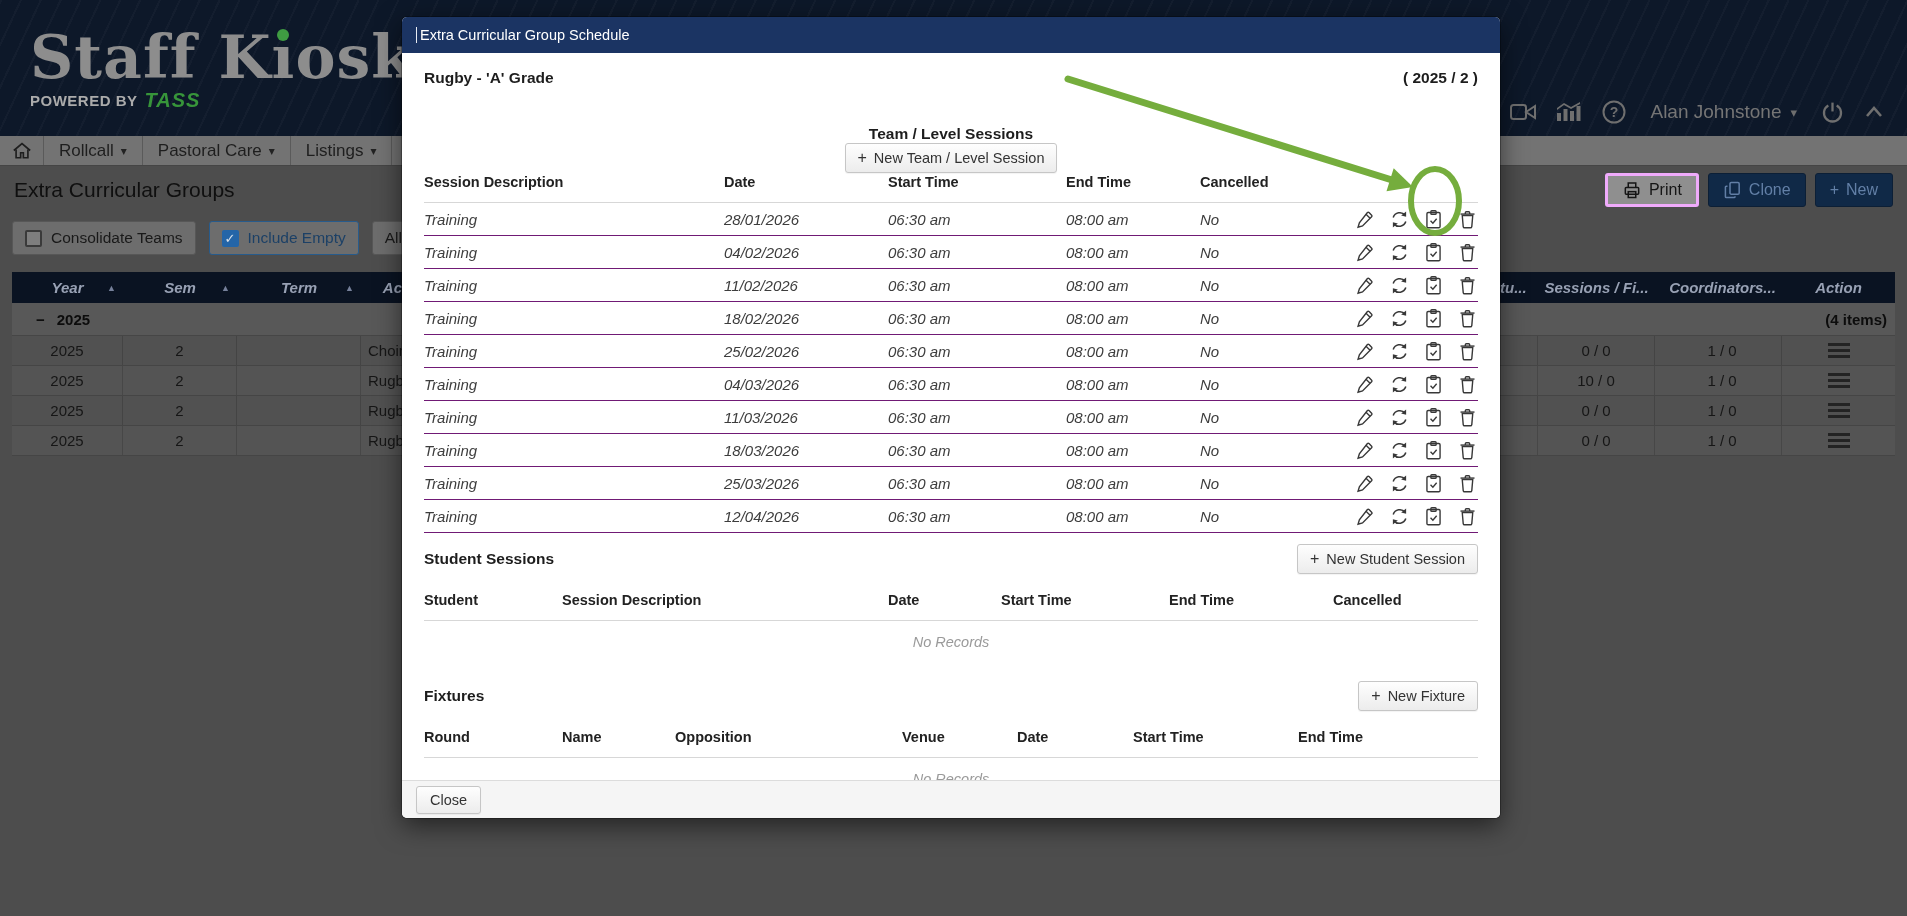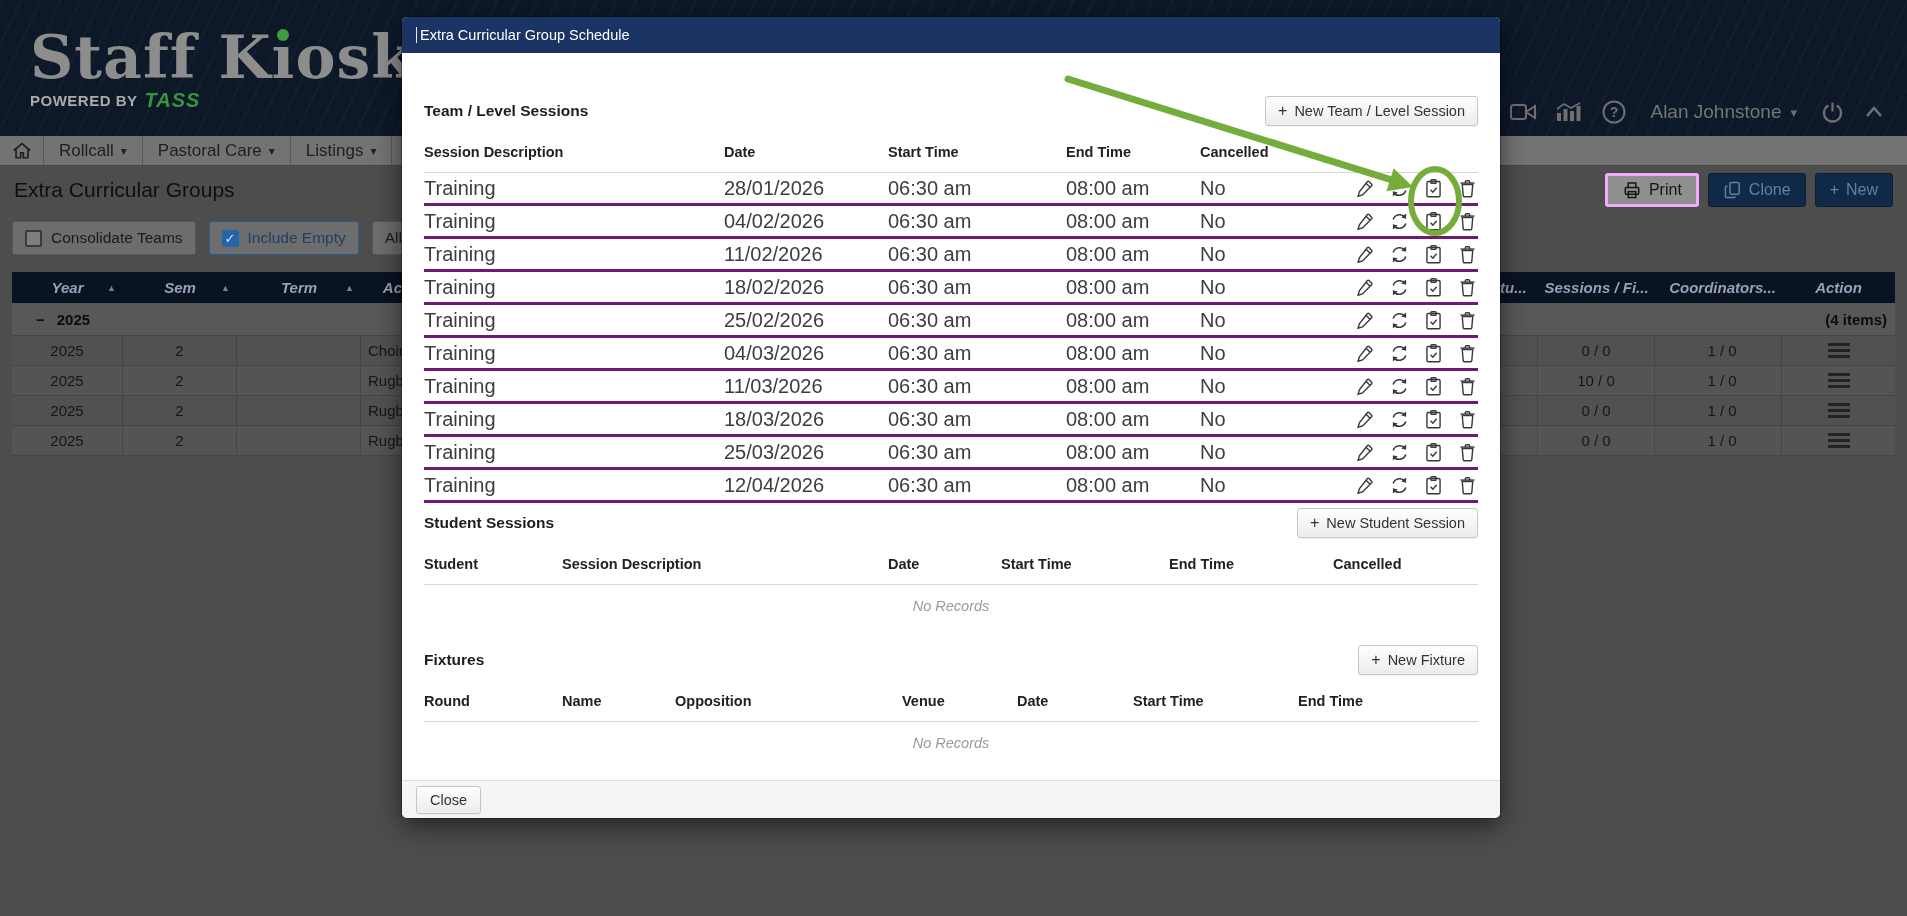--- a/index.html
+++ b/index.html
@@ -110,35 +110,35 @@
     height:36px; background:#1b3463; border-radius:5px 5px 0 0;
     display:flex; align-items:center; padding:0 14px; gap:3px;
     color:#fff; font-size:14.5px;
   }
   .title-cursor { width:1px; height:16px; background:#e8ecf4; }
   .modal-body { padding:14px 22px 0; position:relative; }
 
   .group-line { display:flex; justify-content:space-between; margin-top:2px; height:20px;
                 font-size:15.5px; font-weight:bold; color:#1d1d1d; }
   .section-head { display:flex; justify-content:space-between; align-items:center; height:31px; }
-  .mt-team { margin-top:28px; } .mt-student { margin-top:4px;gap:16px; } .mt-fixtures { margin-top:16px; }
+  .mt-team { margin-top:36px;flex-direction:column; } .mt-student { margin-top:10px;gap:16px; } .mt-fixtures { margin-top:16px; }
   .section-title { font-size:15.5px; font-weight:bold; color:#1d1d1d; }
 
   .btn {
     border:1px solid #c6c6c6; border-radius:3px; background:linear-gradient(#fefefe,#ececec);
     color:#333; font-size:14.5px; padding:6px 12px; display:inline-flex; align-items:center; gap:7px;
     box-shadow:0 1px 1px rgba(0,0,0,.05);
   }
   .btn .plus { font-size:16px; line-height:14px; color:#333; }
 
   .sess-table { margin-top:8px; }
   .thead { display:flex; padding:10px 0 12px; border-bottom:1px solid #d7d7d7;
            font-size:14.5px; font-weight:bold; color:#222; }
-  .trow { display:flex; align-items:center; height:33px; border-bottom:3px solid #701a75;
-          font-size:20px; color:#3d3d3d; }
+  .trow { display:flex; align-items:center; height:33px; border-bottom:1px solid #701a75;
+          font-size:15px; color:#3d3d3d;font-style:italic; }
   .no-records { text-align:center; color:#9a9a9a; font-size:14.5px; padding:13px 0 14px;font-style:italic; }
 
   
   .t-desc{width:300px;} .t-date{width:164px;} .t-start{width:178px;} .t-end{width:134px;} .t-canc{width:112px;}
   .t-act{flex:1; display:flex; justify-content:flex-end; align-items:center; gap:12px;}
   
   .s-stud{width:138px;} .s-desc{width:326px;} .s-date{width:113px;} .s-start{width:168px;} .s-end{width:164px;} .s-canc{flex:1;}
   
   .f-round{width:138px;} .f-name{width:113px;} .f-opp{width:227px;} .f-venue{width:115px;} .f-date{width:116px;} .f-start{width:165px;} .f-end{flex:1;}
 
@@ -389,20 +389,24 @@
     </div>
 </div>
 
 <div class="modal">
   <div class="modal-titlebar">
     <span class="title-cursor"></span>
     <span>Extra Curricular Group Schedule</span>
   </div>
 
   <div class="modal-body">
+    <div class="group-line">
+      <span>Rugby - 'A' Grade</span>
+      <span>( 2025 / 2 )</span>
+    </div>
 
     <div class="section-head mt-team">
       <span class="section-title">Team / Level Sessions</span>
       <button class="btn">
         <span class="plus">+</span>
         <span>New Team / Level Session</span>
       </button>
     </div>
 
     <div class="sess-table">

